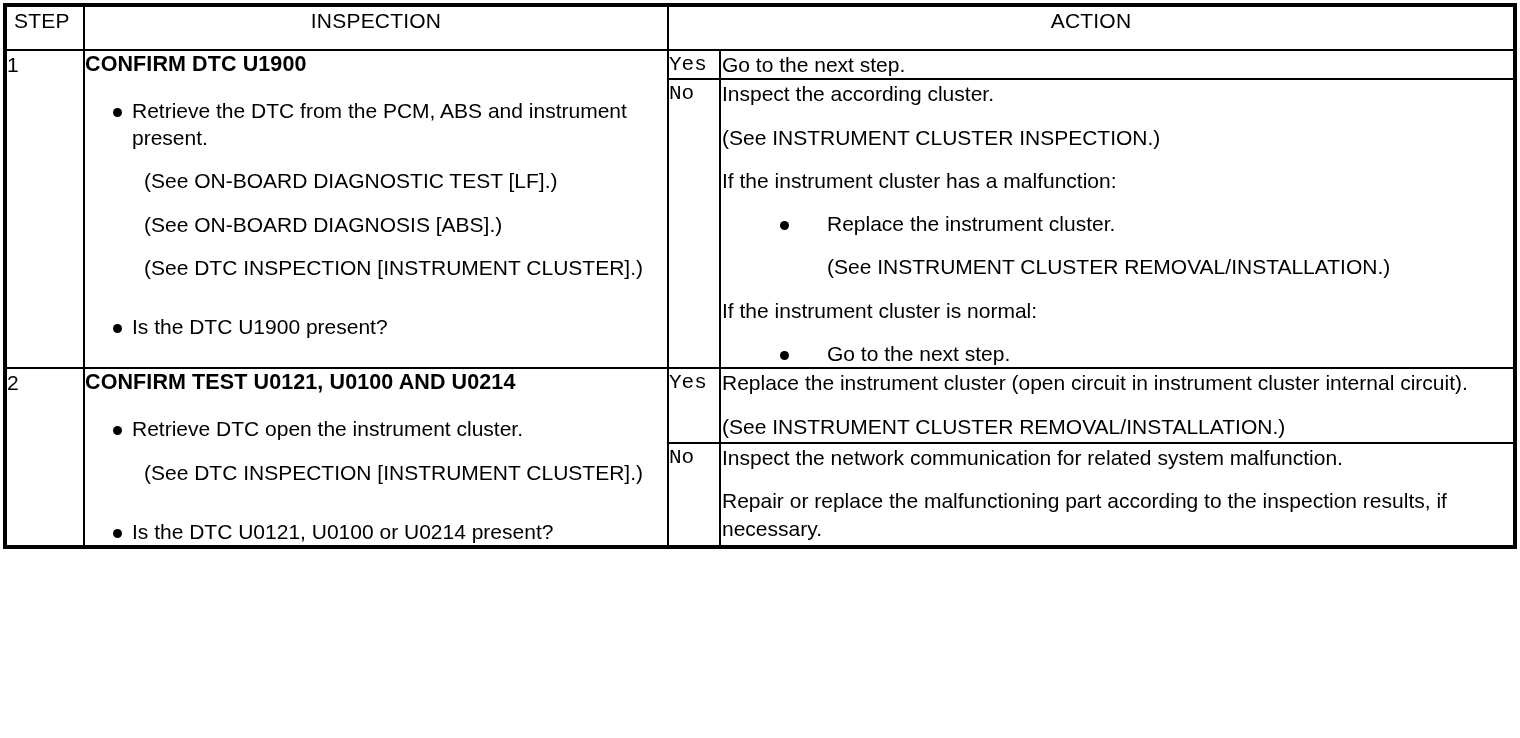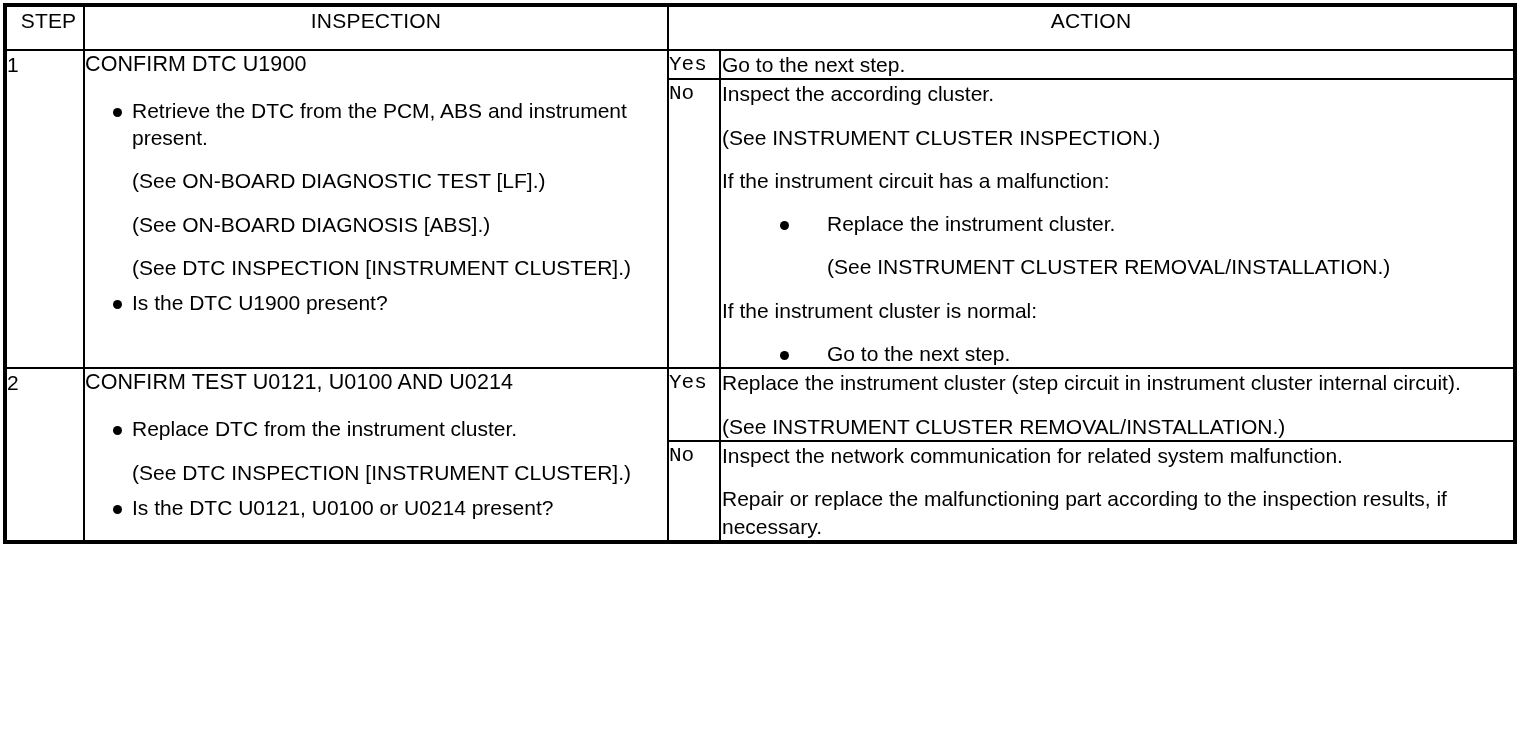--- a/index.html
+++ b/index.html
@@ -48,21 +48,21 @@
 
   
   thead th {
     height: 42px;
     font-weight: bold;
     font-size: 23px;
     vertical-align: middle;
     letter-spacing: 0.2px;
   }
   thead th.h-step {
-    text-align: center;
+    text-align: left;
     padding-left: 7px;
   }
 
   
   td.step-cell {
     padding: 7px 0 0 7px;
     font-size: 21px;
     line-height: 1.2;
   }
 
@@ -78,45 +78,45 @@
     white-space: nowrap;
     font-family: Liberation Mono, monospace;
   }
 
   
   td.action-cell {
     padding: 7px 10px 12px 9px;
   }
 
   .cell-title {
-    font-weight: normal;
+    font-weight: bold;
     font-size: 21.5px;
     line-height: 1.25;
     margin: 0 0 4px 0;
     letter-spacing: 0.1px;
   }
 
   .bullet-row {
     position: relative;
     padding-left: 47px;
-    margin-top: 8px;
+    margin-top: 32px;
   }
   .bullet-row::before {
     content: "";
     position: absolute;
     left: 28px;
     top: 11px;
     width: 9px;
     height: 9px;
     background: #000;
     border-radius: 50%;
   }
 
   .plain-row {
-    padding-left: 47px;
+    padding-left: 59px;
     margin-top: 16px;
   }
 
   
   .a-plain {
     margin-top: 16px;
     padding-left: 1px;
   }
   .a-plain.first {
     margin-top: 0;
@@ -178,39 +178,39 @@
         <td class="yn-cell">Yes</td>
         <td class="action-cell">
           <div class="a-plain first">Go to the next step.</div>
         </td>
       </tr>
       <tr>
         <td class="yn-cell">No</td>
         <td class="action-cell">
           <div class="a-plain first">Inspect the according cluster.</div>
           <div class="a-plain">(See INSTRUMENT CLUSTER INSPECTION.)</div>
-          <div class="a-plain">If the instrument circuit has a malfunction:</div>
+          <div class="a-plain">If the instrument cluster has a malfunction:</div>
           <div class="a-bullet">Replace the instrument cluster.</div>
           <div class="a-sub">(See INSTRUMENT CLUSTER REMOVAL/INSTALLATION.)</div>
           <div class="a-plain">If the instrument cluster is normal:</div>
           <div class="a-bullet">Go to the next step.</div>
         </td>
       </tr>
 
       <tr>
         <td class="step-cell" rowspan="2">2</td>
         <td class="insp-cell" rowspan="2">
           <div class="cell-title">CONFIRM TEST U0121, U0100 AND U0214</div>
-          <div class="bullet-row insp-first">Replace DTC from the instrument cluster.</div>
+          <div class="bullet-row insp-first">Retrieve DTC open the instrument cluster.</div>
           <div class="plain-row">(See DTC INSPECTION [INSTRUMENT CLUSTER].)</div>
           <div class="bullet-row">Is the DTC U0121, U0100 or U0214 present?</div>
         </td>
         <td class="yn-cell">Yes</td>
         <td class="action-cell">
-          <div class="a-plain first">Replace the instrument cluster (step circuit in instrument cluster internal circuit).</div>
+          <div class="a-plain first">Replace the instrument cluster (open circuit in instrument cluster internal circuit).</div>
           <div class="a-plain">(See INSTRUMENT CLUSTER REMOVAL/INSTALLATION.)</div>
         </td>
       </tr>
       <tr>
         <td class="yn-cell">No</td>
         <td class="action-cell">
           <div class="a-plain first">Inspect the network communication for related system malfunction.</div>
           <div class="a-plain">Repair or replace the malfunctioning part according to the inspection results, if necessary.</div>
         </td>
       </tr>

